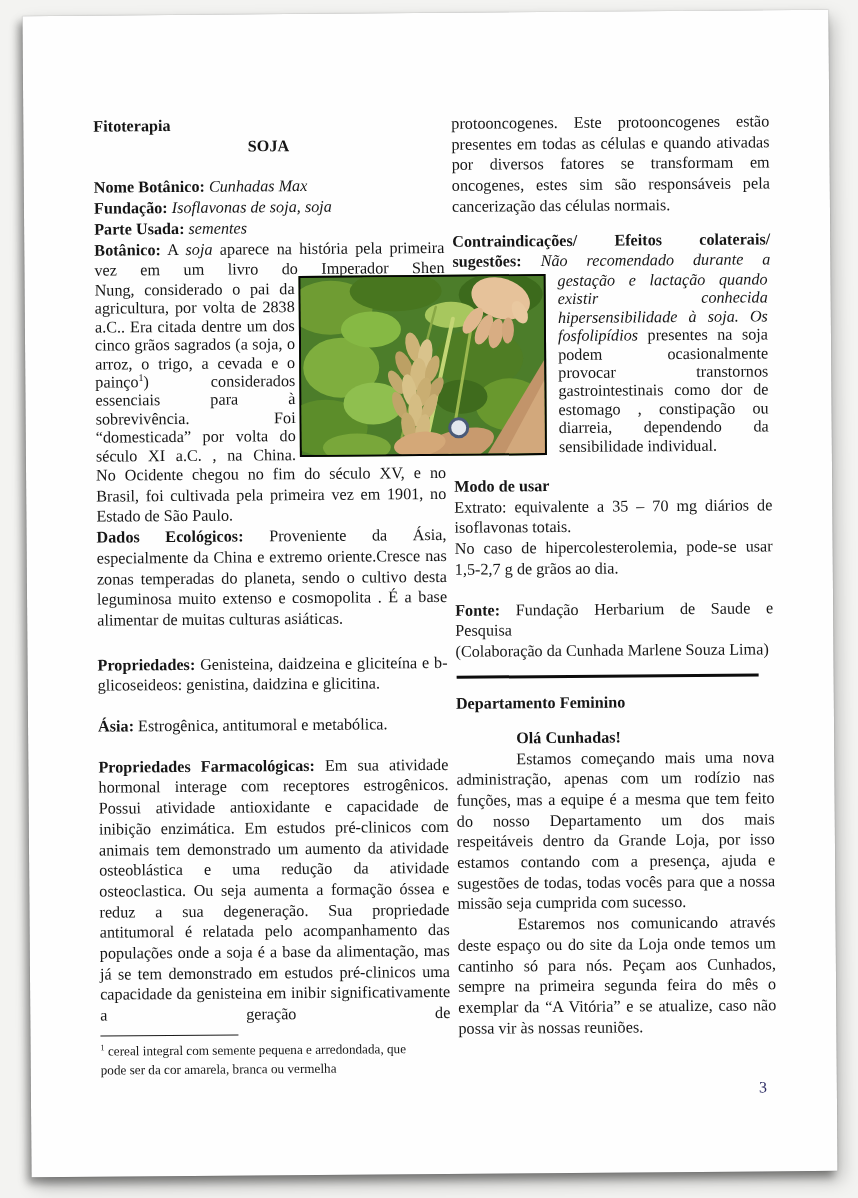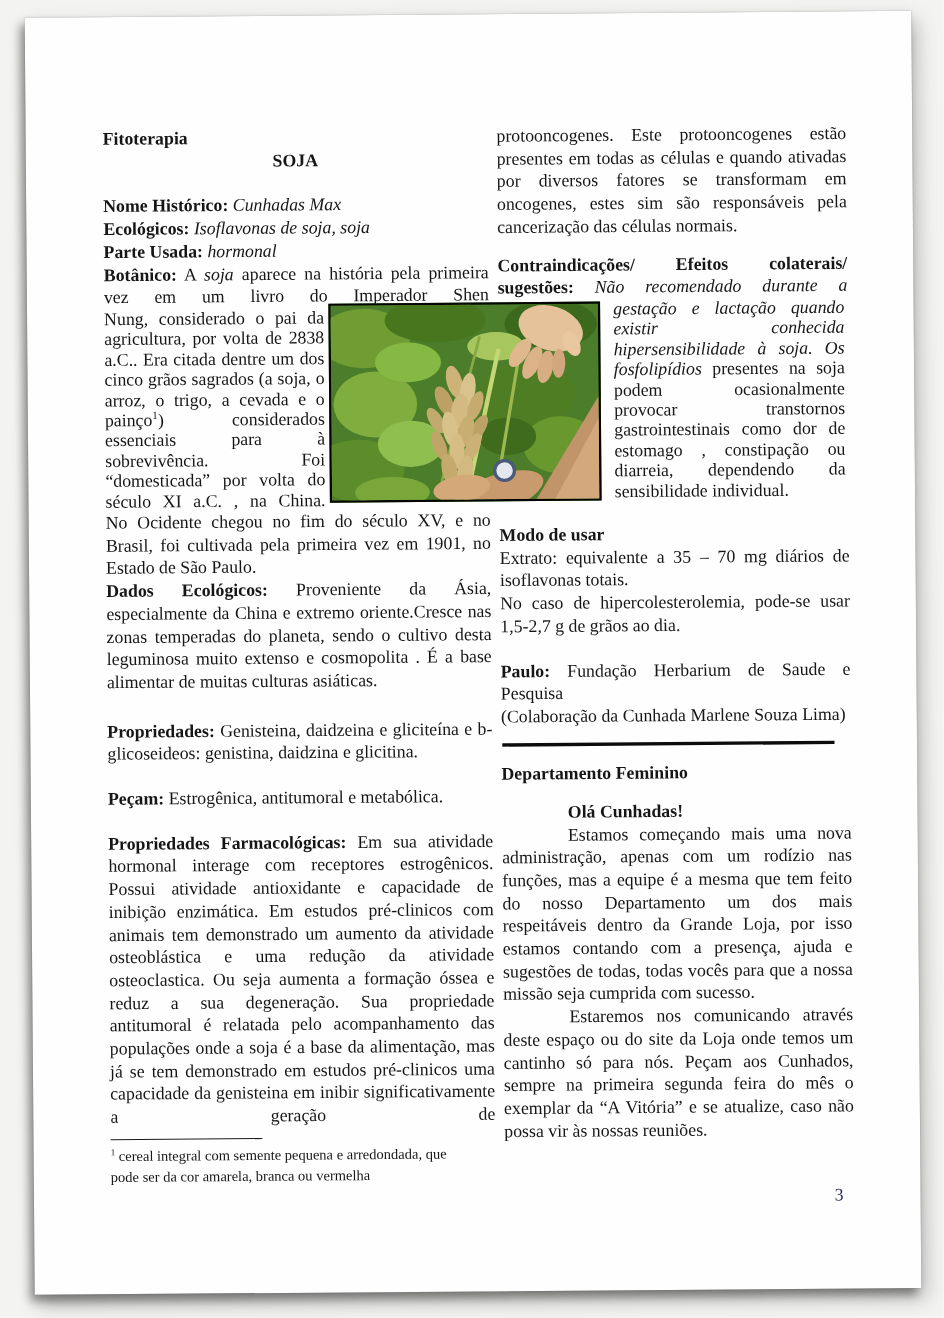--- a/index.html
+++ b/index.html
@@ -49,58 +49,58 @@
 
 <div class="page">
 
   <div class="content">
 
     <div class="col col-left">
       <p class="b">Fitoterapia</p>
       <p class="b c">SOJA</p>
       <div class="sp20"></div>
 
-      <p class="just"><b>Nome Histórico:</b> <i>Cunhadas Max</i></p>
-      <p class="just"><b>Ecológicos:</b> <i>Isoflavonas de soja, soja</i></p>
-      <p class="just"><b>Parte Usada:</b> <i>hormonal</i></p>
+      <p class="just"><b>Nome Botânico:</b> <i>Cunhadas Max</i></p>
+      <p class="just"><b>Fundação:</b> <i>Isoflavonas de soja, soja</i></p>
+      <p class="just"><b>Parte Usada:</b> <i>sementes</i></p>
 
       <p class="just jl"><b>Botânico:</b> <span>A</span> <i>soja</i> <span>aparece na história pela primeira vez em um livro do Imperador Shen</span></p>
 
       <div class="nl"><span>Nung, considerado o pai da agricultura, por volta de 2838 a.C.. Era citada dentre um dos cinco grãos sagrados (a soja, o arroz, o trigo, a cevada e o painço</span><sup>1</sup><span>) considerados essenciais para à sobrevivência. Foi “domesticada” por volta do século XI a.C. , na China.</span></div>
 
       <p class="just">No Ocidente chegou no fim do século XV, e no Brasil, foi cultivada pela primeira vez em 1901, no Estado de São Paulo.</p>
 
       <p class="just"><b>Dados Ecológicos:</b> <span>Proveniente da Ásia, especialmente da China e extremo oriente.Cresce nas zonas temperadas do planeta, sendo o cultivo desta leguminosa muito extenso e cosmopolita . É a base alimentar de muitas culturas asiáticas.</span></p>
 
       <div class="sp24"></div>
       <p class="just"><b>Propriedades:</b> <span>Genisteina, daidzeina e gliciteína e b-glicoseideos: genistina, daidzina e glicitina.</span></p>
 
       <div class="sp20"></div>
-      <p class="just"><b>Peçam:</b> <span>Estrogênica, antitumoral e metabólica.</span></p>
+      <p class="just"><b>Ásia:</b> <span>Estrogênica, antitumoral e metabólica.</span></p>
 
       <div class="sp20"></div>
       <p class="just jl"><b>Propriedades Farmacológicas:</b> <span>Em sua atividade hormonal interage com receptores estrogênicos. Possui atividade antioxidante e capacidade de inibição enzimática. Em estudos pré-clinicos com animais tem demonstrado um aumento da atividade osteoblástica e uma redução da atividade osteoclastica. Ou seja aumenta a formação óssea e reduz a sua degeneração. Sua propriedade antitumoral é relatada pelo acompanhamento das populações onde a soja é a base da alimentação, mas já se tem demonstrado em estudos pré-clinicos uma capacidade da genisteina em inibir significativamente a geração de</span></p>
     </div>
 
     <div class="col col-right">
       <p class="just">protooncogenes. Este protooncogenes estão presentes em todas as células e quando ativadas por diversos fatores se transformam em oncogenes, estes sim são responsáveis pela cancerização das células normais.</p>
 
       <div class="sp14"></div>
       <p class="b just jl">Contraindicações/ Efeitos colaterais/</p>
       <p class="just jl"><b>sugestões:</b> <i>Não recomendado durante a</i></p>
 
       <div class="nr"><i>gestação e lactação quando existir conhecida hipersensibilidade à soja. Os fosfolipídios</i> <span>presentes na soja podem ocasionalmente provocar transtornos gastrointestinais como dor de estomago , constipação ou diarreia, dependendo da sensibilidade individual.</span></div>
 
       <div class="sp20"></div>
       <p class="b">Modo de usar</p>
       <p class="just">Extrato: equivalente a 35 – 70 mg diários de isoflavonas totais.</p>
       <p class="just">No caso de hipercolesterolemia, pode-se usar 1,5-2,7 g de grãos ao dia.</p>
 
       <div class="sp20"></div>
-      <p class="just"><b>Paulo:</b> <span>Fundação Herbarium de Saude e Pesquisa</span></p>
+      <p class="just"><b>Fonte:</b> <span>Fundação Herbarium de Saude e Pesquisa</span></p>
       <p class="just">(Colaboração da Cunhada Marlene Souza Lima)</p>
 
       <div class="divider-right"></div>
 
       <p class="b">Departamento Feminino</p>
       <div class="sp14"></div>
       <p class="b indent">Olá Cunhadas!</p>
       <p class="just indent">Estamos começando mais uma nova administração, apenas com um rodízio nas funções, mas a equipe é a mesma que tem feito do nosso Departamento um dos mais respeitáveis dentro da Grande Loja, por isso estamos contando com a presença, ajuda e sugestões de todas, todas vocês para que a nossa missão seja cumprida com sucesso.</p>
       <p class="just indent">Estaremos nos comunicando através deste espaço ou do site da Loja onde temos um cantinho só para nós. Peçam aos Cunhados, sempre na primeira segunda feira do mês o exemplar da “A Vitória” e se atualize, caso não possa vir às nossas reuniões.</p>
     </div>

